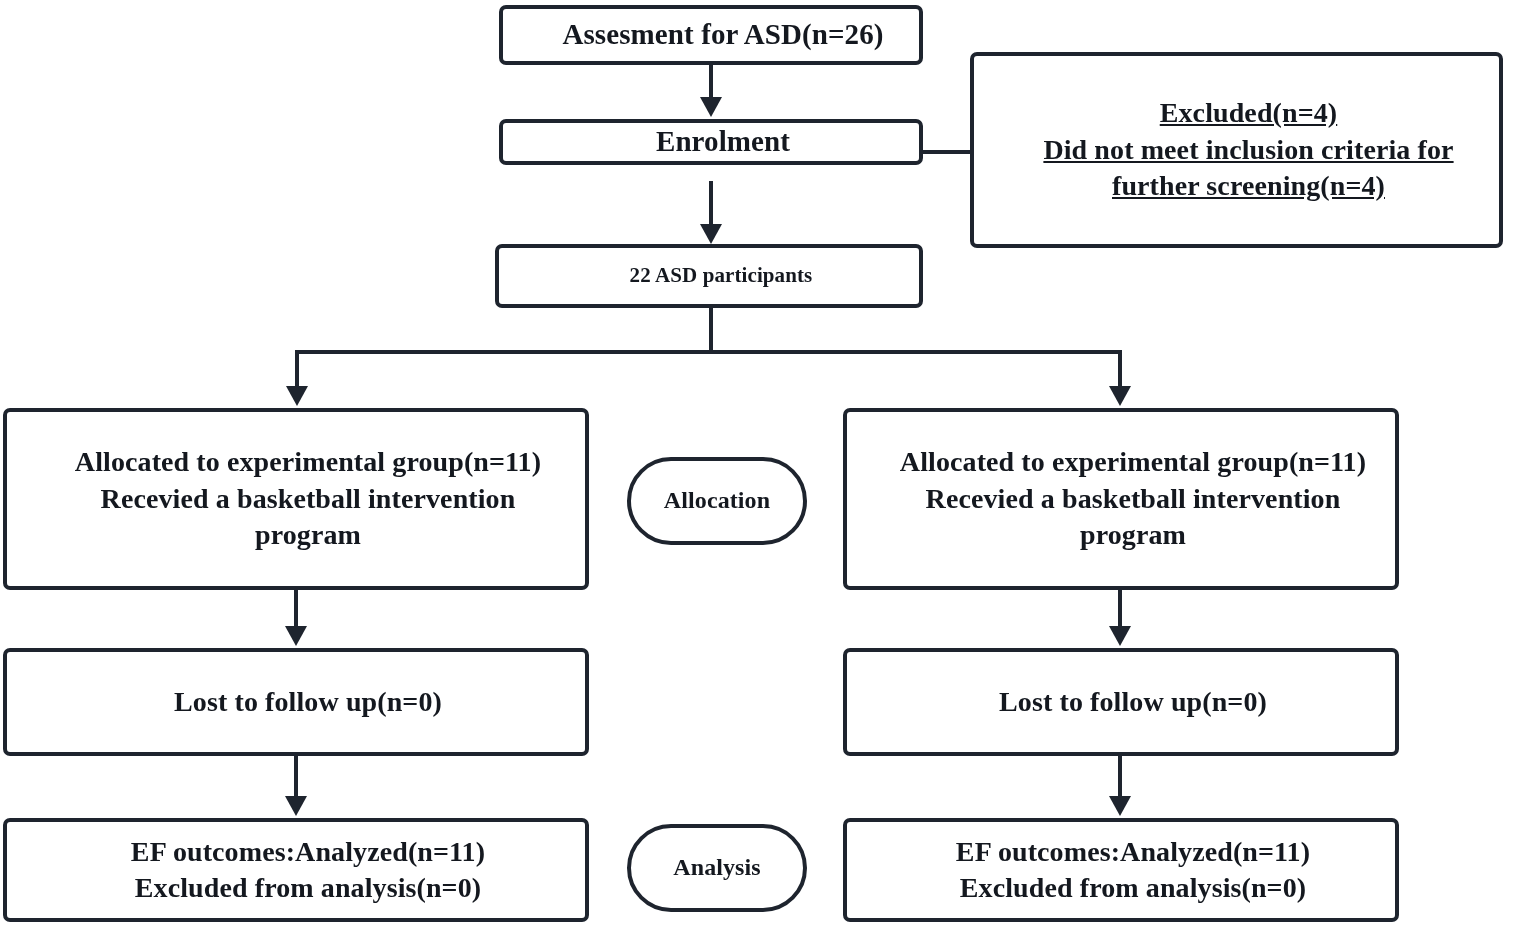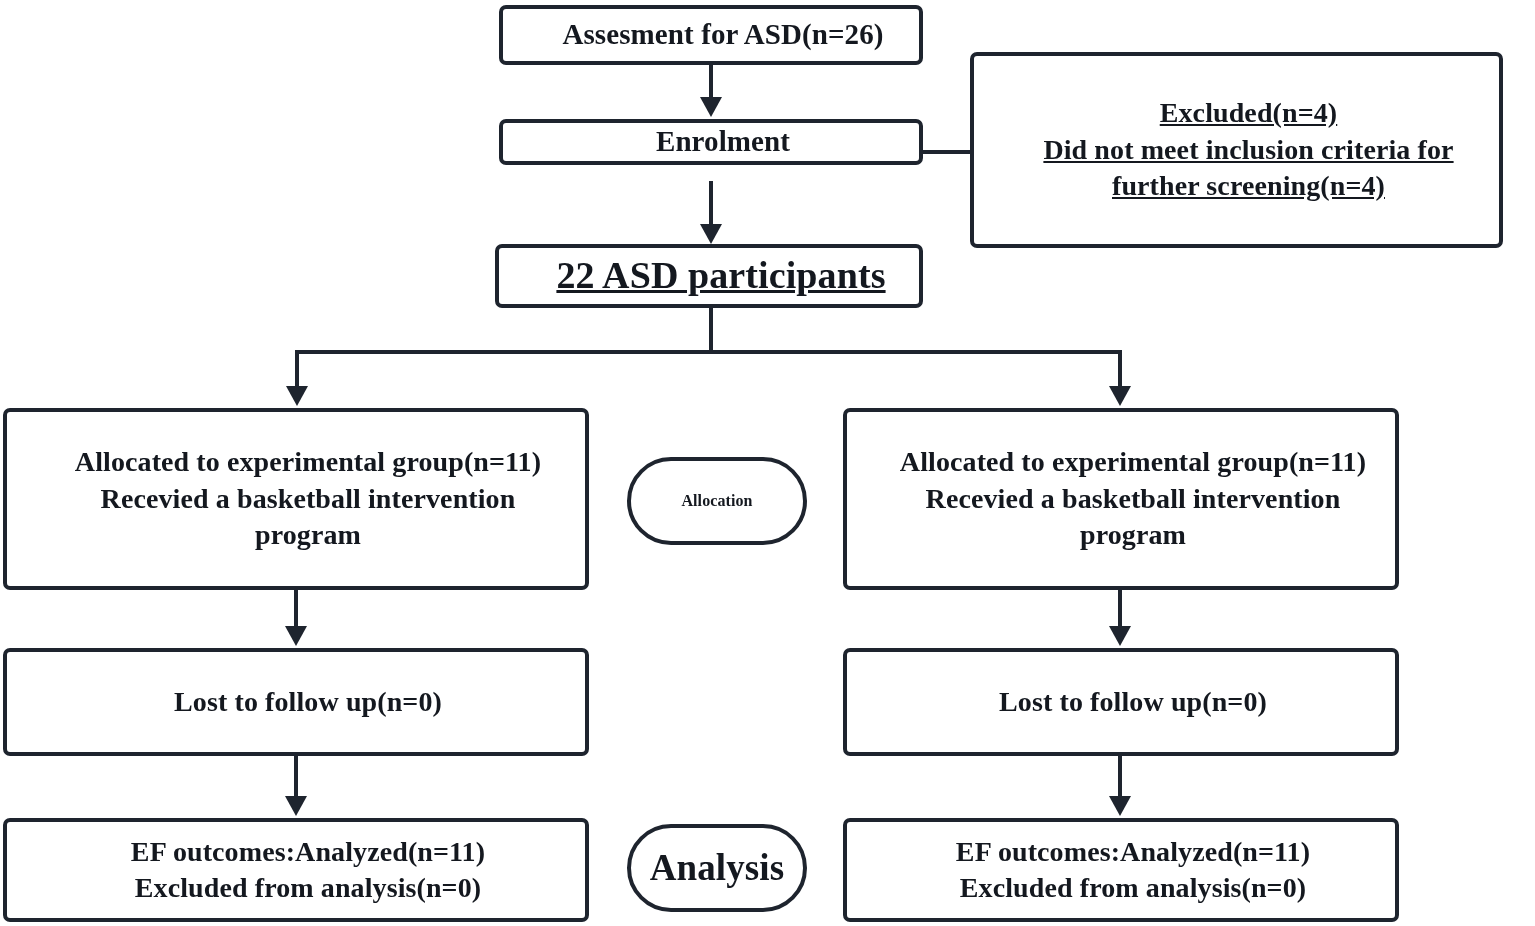--- a/index.html
+++ b/index.html
@@ -86,21 +86,21 @@
 
   <div class="node rect" style="left:970px; top:52px; width:533px; height:196px; font-size:28px;text-decoration:underline;">
     <span class="txt">Excluded(n=4)
 Did not meet inclusion criteria for
 further screening(n=4)</span>
   </div>
 
   <div class="vline" style="left:709px; top:181px; height:47px;"></div>
   <div class="arrowhead arrow-down" style="left:700px; top:224px;"></div>
 
-  <div class="node rect" style="left:495px; top:244px; width:428px; height:64px; font-size:38px;text-decoration:underline;">
+  <div class="node rect" style="left:495px; top:244px; width:428px; height:64px; font-size:21px;">
     <span class="txt">22 ASD participants</span>
   </div>
 
   <div class="vline" style="left:709px; top:308px; height:46px;"></div>
   <div class="hline" style="left:295px; top:350px; width:827px;"></div>
 
   <div class="vline" style="left:295px; top:350px; height:40px;"></div>
   <div class="arrowhead arrow-down" style="left:286px; top:386px;"></div>
 
   <div class="vline" style="left:1118px; top:350px; height:40px;"></div>
@@ -120,26 +120,26 @@
   </div>
 
   <div class="vline" style="left:294px; top:756px; height:44px;"></div>
   <div class="arrowhead arrow-down" style="left:285px; top:796px;"></div>
 
   <div class="node rect" style="left:3px; top:818px; width:586px; height:104px; font-size:28px;">
     <span class="txt">EF outcomes:Analyzed(n=11)
 Excluded from analysis(n=0)</span>
   </div>
 
-  <div class="node pill" style="left:627px; top:457px; width:180px; height:88px; font-size:16px;">
+  <div class="node pill" style="left:627px; top:457px; width:180px; height:88px; font-size:24px;">
     <span class="txt">Allocation</span>
   </div>
 
 
-  <div class="node pill" style="left:627px; top:824px; width:180px; height:88px; font-size:37px;">
+  <div class="node pill" style="left:627px; top:824px; width:180px; height:88px; font-size:24px;">
     <span class="txt">Analysis</span>
   </div>
 
   <div class="node rect" style="left:843px; top:408px; width:556px; height:182px; font-size:28px;">
     <span class="txt">Allocated to experimental group(n=11)
 Recevied a basketball intervention
 program</span>
   </div>
 
   <div class="vline" style="left:1118px; top:590px; height:40px;"></div>

